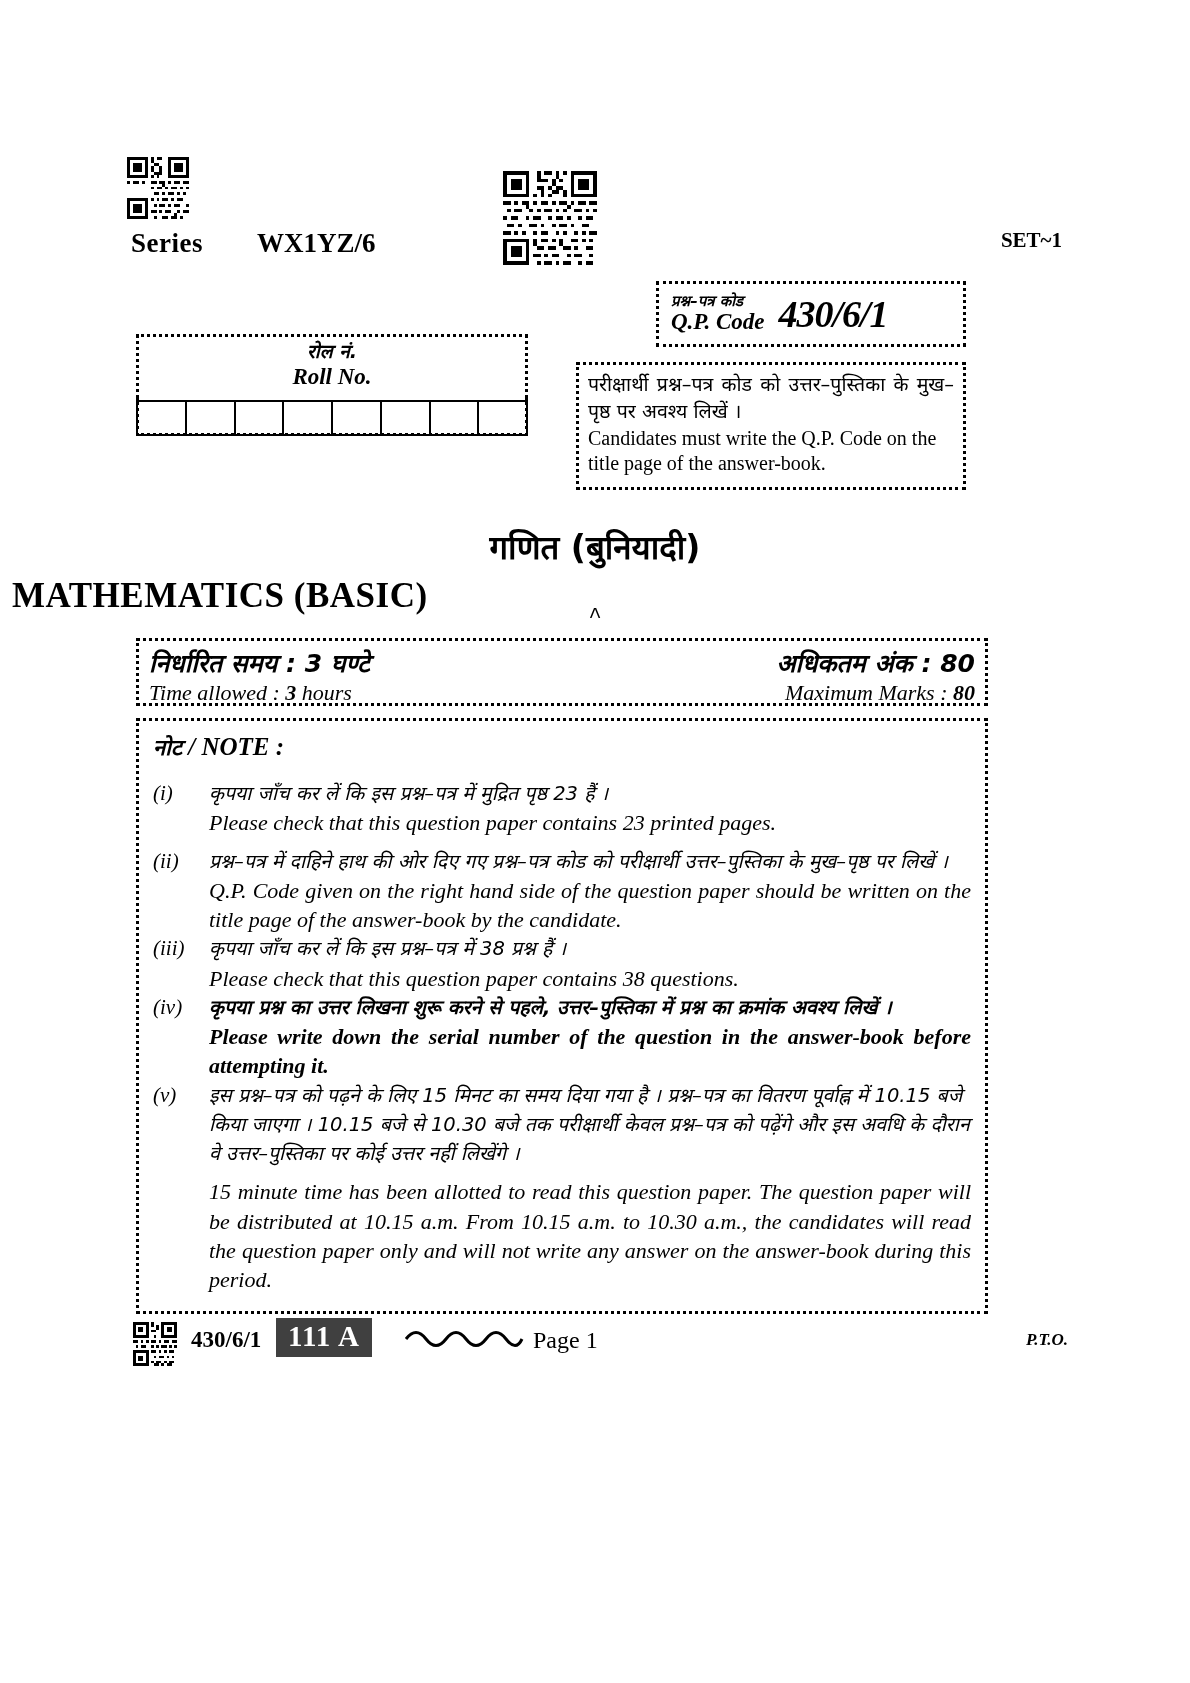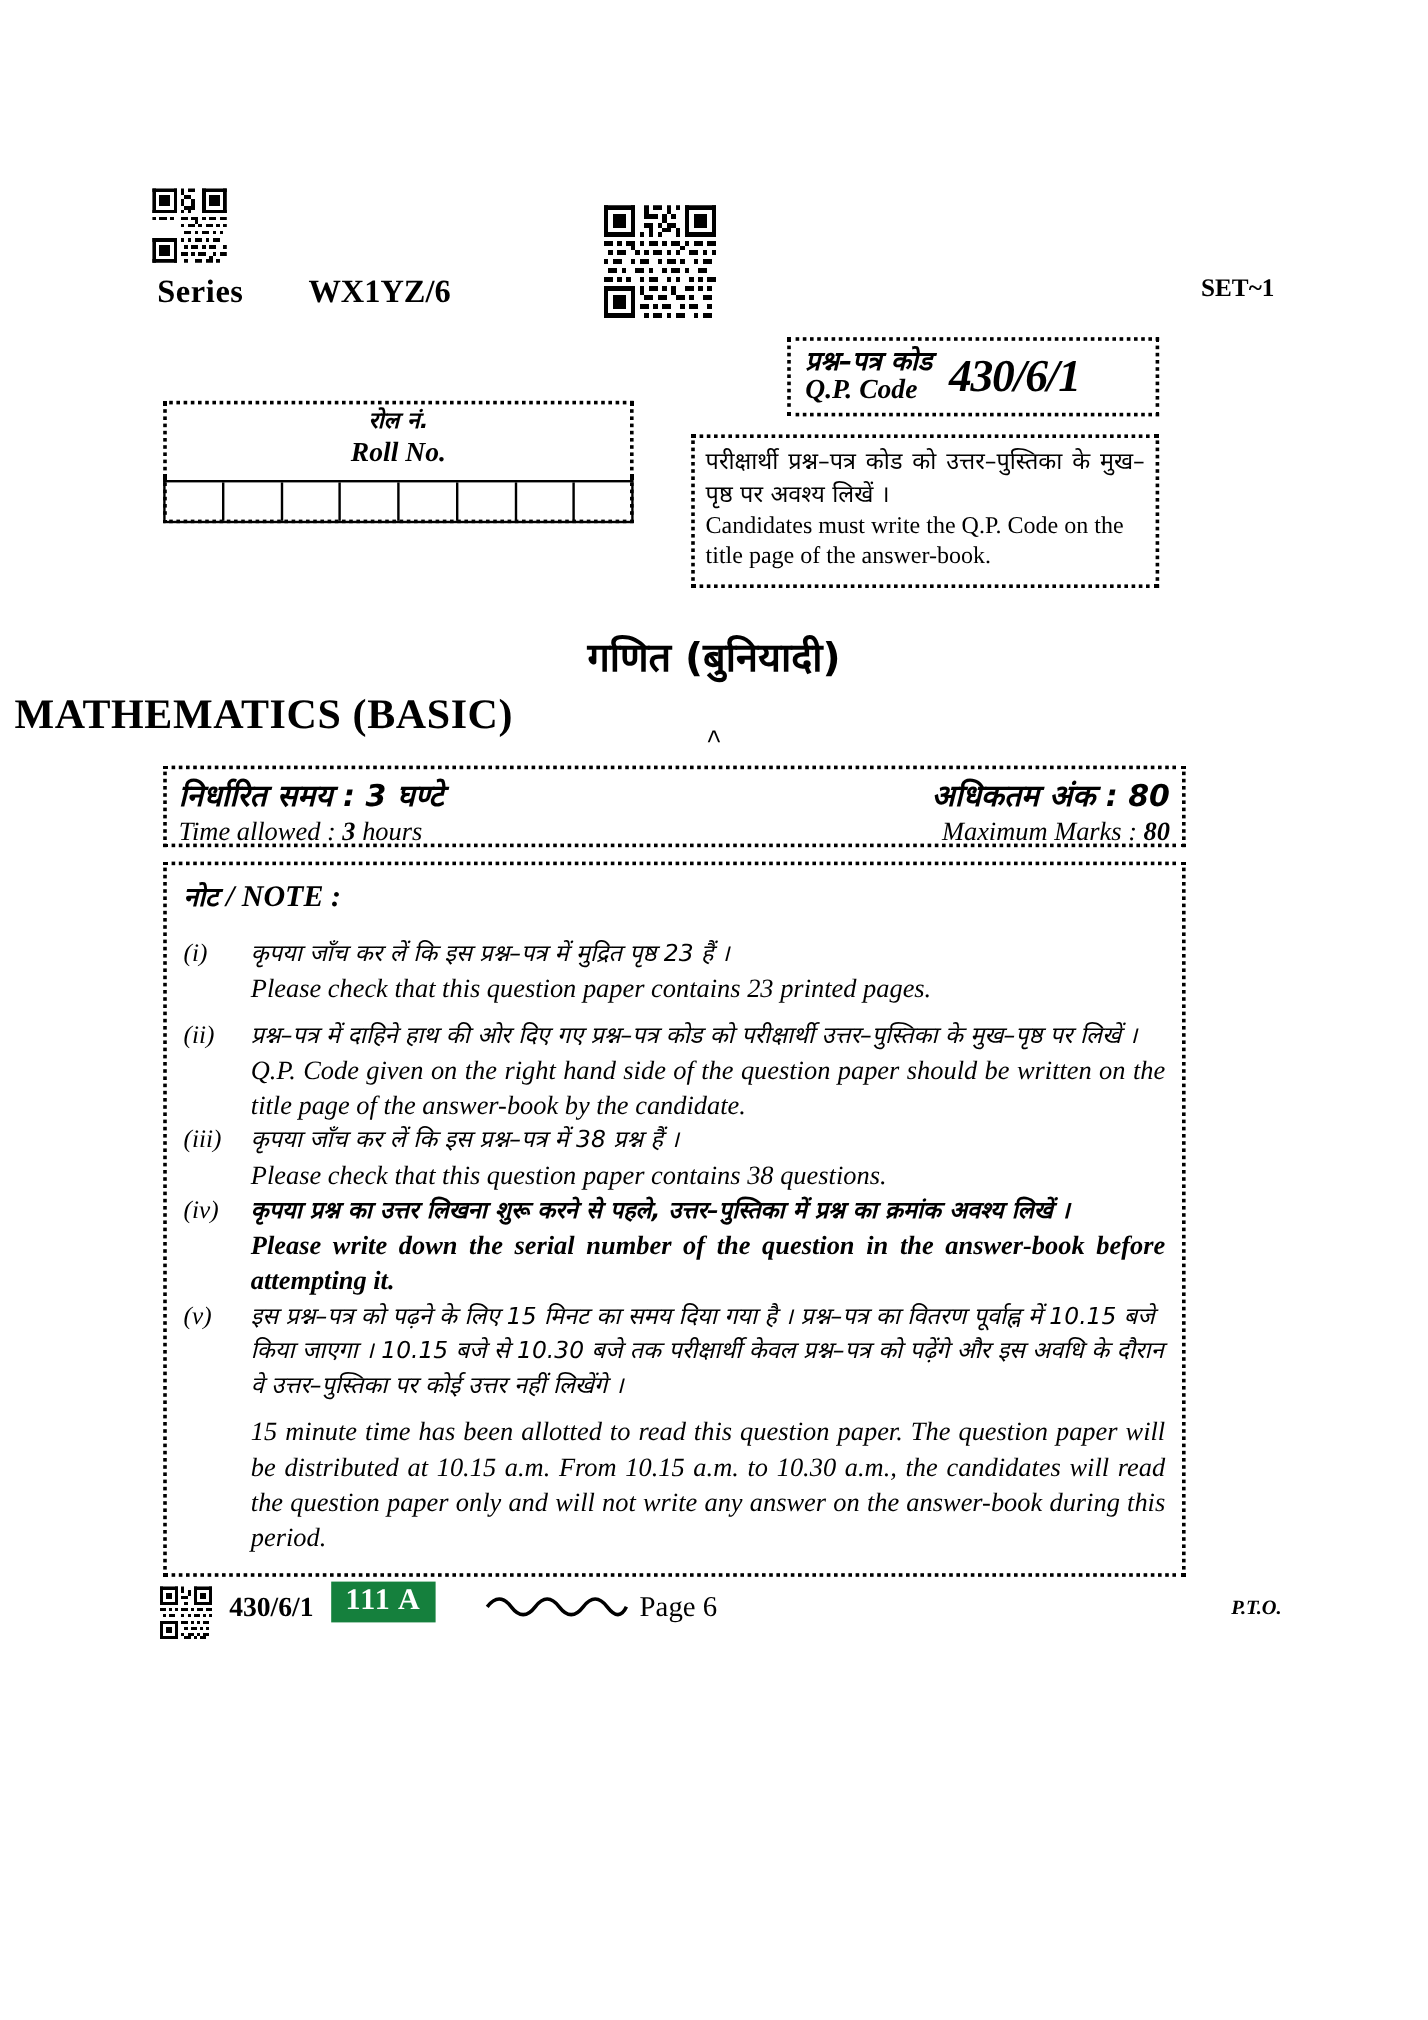--- a/index.html
+++ b/index.html
@@ -135,25 +135,24 @@
     border: 3px dotted #000;
     box-sizing: border-box;
     display: flex;
     align-items: center;
     padding-left: 12px;
   }
   #qp-code-labels {
     line-height: 1.05;
   }
   #qp-code-label-hi {
-    font-size: 22px;
+    font-size: 15px;
     font-weight: bold;
     font-style: italic;
     font-family: "DejaVu Sans", sans-serif;
-    text-align: center;
   }
   #qp-code-label-en {
     font-size: 23px;
     font-style: italic;
     font-weight: bold;
   }
   #qp-code-value {
     font-size: 38px;
     font-weight: bold;
     font-style: italic;
@@ -299,23 +298,23 @@
     position: absolute;
     left: 191px;
     top: 1327px;
     font-size: 23px;
     font-weight: bold;
   }
   #footer-badge {
     position: absolute;
     left: 276px;
     top: 1318px;
-    background: #15803d;
+    background: #404040;
     color: #fff;
-    font-size: 25px;
+    font-size: 29px;
     font-weight: bold;
     padding: 2px 12px 4px 12px;
     letter-spacing: 1px;
   }
   #footer-squiggle {
     position: absolute;
     left: 404px;
     top: 1322px;
     width: 120px;
     height: 30px;
@@ -688,16 +687,16 @@
     </g>
   </svg>
 
   <div id="footer-code">430/6/1</div>
   <div id="footer-badge">111 A</div>
 
   <svg id="footer-squiggle" viewBox="0 0 120 30">
     <path d="M2 17 Q 12 4, 22 17 T 42 17 T 62 17 T 82 17 T 102 17 T 118 17" fill="none" stroke="#000" stroke-width="3"></path>
   </svg>
 
-  <div id="footer-page">Page 6</div>
+  <div id="footer-page">Page 1</div>
   <div id="footer-pto">P.T.O.</div>
 
 </div>
 
 </body></html>

